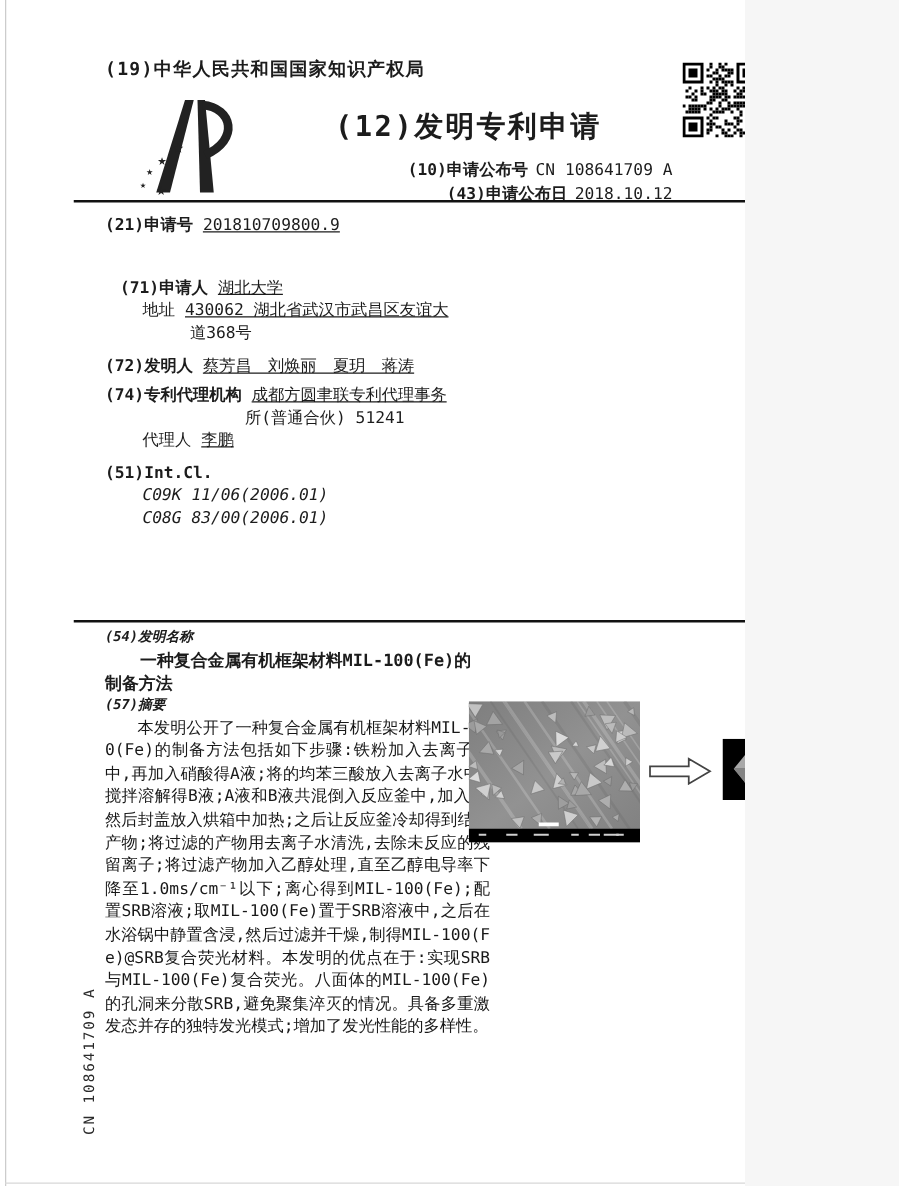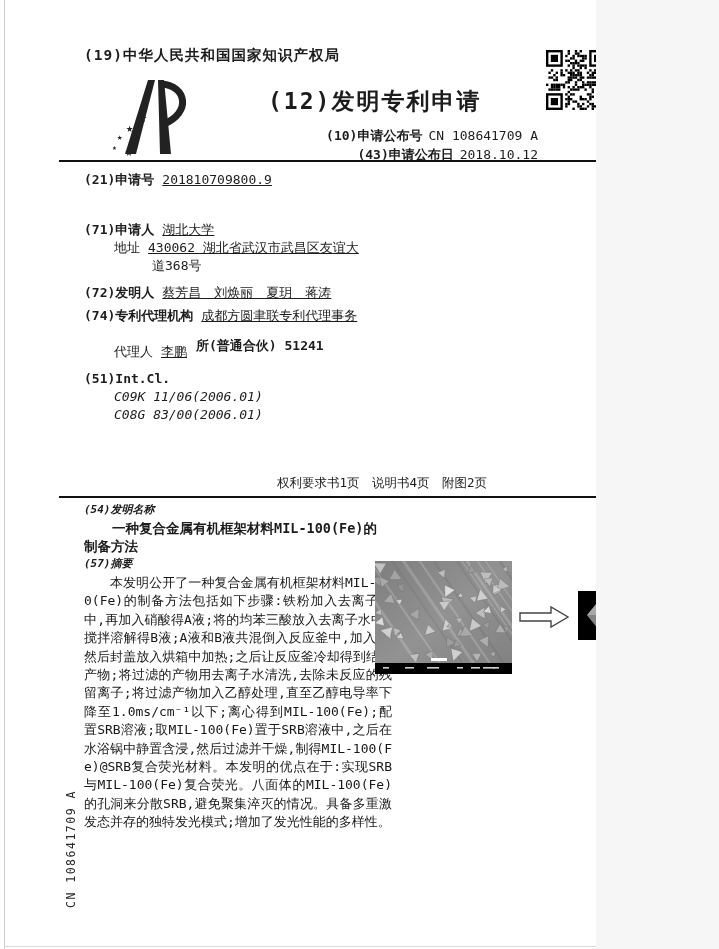--- a/index.html
+++ b/index.html
@@ -277,48 +277,47 @@
   </div>
   <div class="abs pub-line2">
     <span class="lbl">(43)申请公布日</span><span class="val">2018.10.12</span>
   </div>
 
   <div class="rule rule1"></div>
 
   <div class="abs bib" style="left:84px;top:171px;">
     <span class="lbl">(21)申请号</span><span class="val">201810709800.9</span>
   </div>
-  <div class="abs bib" style="left:84px;top:221px;">
+  <div class="abs bib" style="left:96px;top:221px;">
     <span class="lbl">(71)申请人</span><span class="val">湖北大学</span>
   </div>
   <div class="abs bib" style="left:114px;top:239px;">
     <span class="lbl" style="font-weight:500;">地址</span><span class="val">430062 湖北省武汉市武昌区友谊大</span>
   </div>
   <div class="abs bib" style="left:152px;top:257px;">
     <span>道368号</span>
   </div>
   <div class="abs bib" style="left:84px;top:284px;">
     <span class="lbl">(72)发明人</span><span class="val">蔡芳昌　刘焕丽　夏玥　蒋涛</span>
   </div>
   <div class="abs bib" style="left:84px;top:307px;">
     <span class="lbl">(74)专利代理机构</span><span class="val">成都方圆聿联专利代理事务</span>
   </div>
-  <div class="abs bib" style="left:196px;top:337px;font-weight:bold;">
+  <div class="abs bib" style="left:196px;top:325px;">
     <span>所(普通合伙) 51241</span>
   </div>
   <div class="abs bib" style="left:114px;top:343px;">
     <span class="lbl" style="font-weight:500;">代理人</span><span class="val">李鹏</span>
   </div>
   <div class="abs bib" style="left:84px;top:371px;">
     <span class="lbl">(51)Int.Cl.</span>
   </div>
   <div class="abs bib italic" style="left:114px;top:389px;">C09K 11/06(2006.01)</div>
   <div class="abs bib italic" style="left:114px;top:407px;">C08G 83/00(2006.01)</div>
 
-  <div class="abs pages-info">权利要求书1页　说明书4页　附图2页</div>
 
   <div class="rule rule2"></div>
 
   <div class="abs sec-label" style="left:84px;top:502px;">(54)发明名称</div>
   <div class="abs title-line" style="left:112px;top:520px;">一种复合金属有机框架材料MIL-100(Fe)的</div>
   <div class="abs title-line" style="left:84px;top:538px;">制备方法</div>
   <div class="abs sec-label" style="left:84px;top:556px;">(57)摘要</div>
   <div class="abs abstract">本发明公开了一种复合金属有机框架材料MIL-100(Fe)的制备方法包括如下步骤:铁粉加入去离子水中,再加入硝酸得A液;将的均苯三酸放入去离子水中,搅拌溶解得B液;A液和B液共混倒入反应釜中,加入HF然后封盖放入烘箱中加热;之后让反应釜冷却得到结晶产物;将过滤的产物用去离子水清洗,去除未反应的残留离子;将过滤产物加入乙醇处理,直至乙醇电导率下降至1.0ms/cm⁻¹以下;离心得到MIL-100(Fe);配置SRB溶液;取MIL-100(Fe)置于SRB溶液中,之后在水浴锅中静置含浸,然后过滤并干燥,制得MIL-100(Fe)@SRB复合荧光材料。本发明的优点在于:实现SRB与MIL-100(Fe)复合荧光。八面体的MIL-100(Fe)的孔洞来分散SRB,避免聚集淬灭的情况。具备多重激发态并存的独特发光模式;增加了发光性能的多样性。</div>
 
   <svg class="abs sem" id="sem-svg" viewBox="0 0 137 113">

